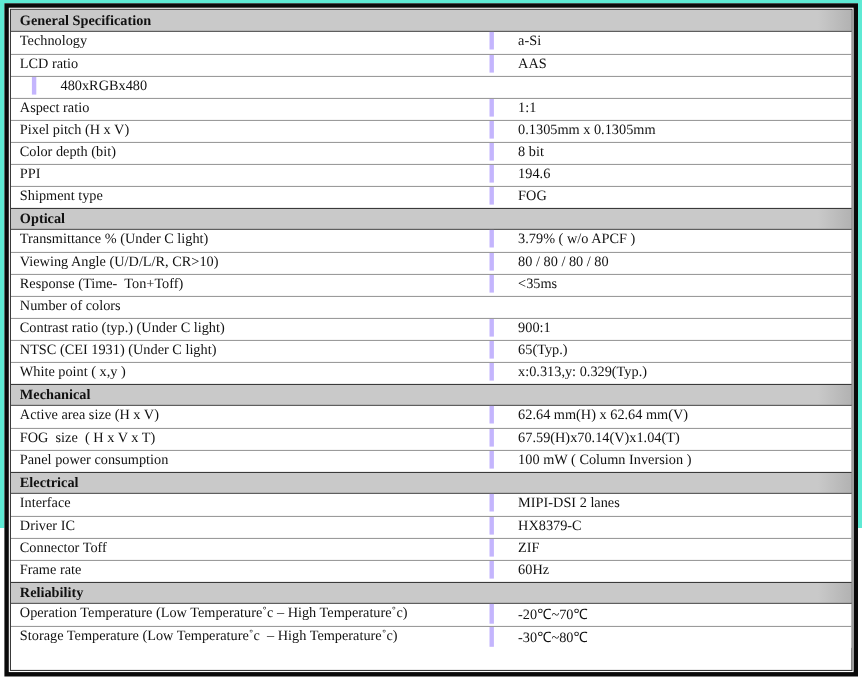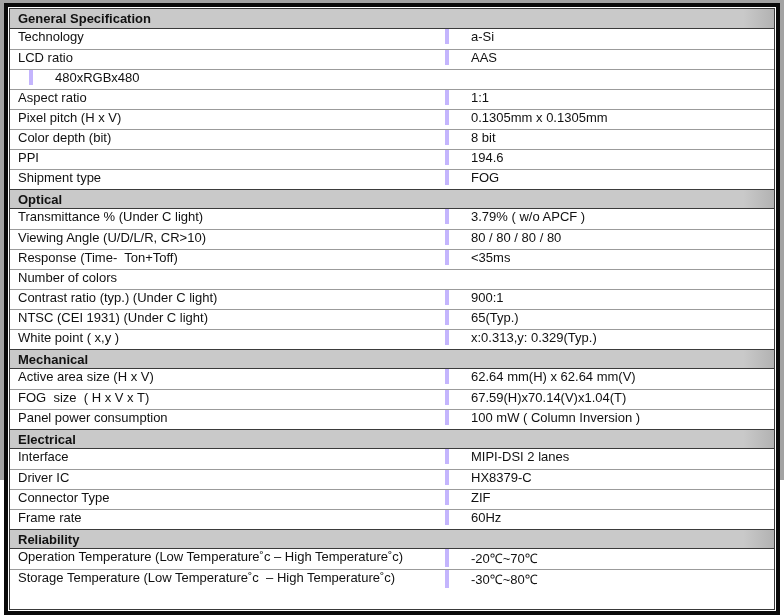--- a/index.html
+++ b/index.html
@@ -2,21 +2,21 @@
 <html><head>
 <meta charset="utf-8">
 <style>
   html, body { margin: 0; padding: 0; }
   body {
     width: 784px; height: 616px; overflow: hidden;
     background: #ffffff;
     font-family: "Liberation Sans", sans-serif;
     color: #111111;
   }
-  .sheet { position: relative; width: 784px; height: 480px; background: #a3a3a3; }
+  .sheet { position: relative; width: 784px; height: 480px; background: #5eead4; font-family: Liberation Serif, serif; }
   .frame {
     position: absolute; left: 4px; top: 3px;
     width: 766px; height: 602px;
     border: 4px solid #0a0a0a;
     padding: 1px;
     background: #ffffff;
   }
   .spec-table {
     width: 100%; height: 100%;
     border: 1px solid #3a3a3a;
@@ -137,21 +137,21 @@
       <div class="t-section"><span>Electrical</span></div>
       <div class="t-row">
         <div class="cell label">Interface</div>
         <div class="cell value">MIPI-DSI 2 lanes</div>
       </div>
       <div class="t-row">
         <div class="cell label">Driver IC</div>
         <div class="cell value">HX8379-C</div>
       </div>
       <div class="t-row">
-        <div class="cell label">Connector Type</div>
+        <div class="cell label">Connector Toff</div>
         <div class="cell value">ZIF</div>
       </div>
       <div class="t-row">
         <div class="cell label">Frame rate</div>
         <div class="cell value">60Hz</div>
       </div>
 
       <div class="t-section"><span>Reliability</span></div>
       <div class="t-row">
         <div class="cell label">Operation Temperature (Low Temperature˚c – High Temperature˚c)</div>

